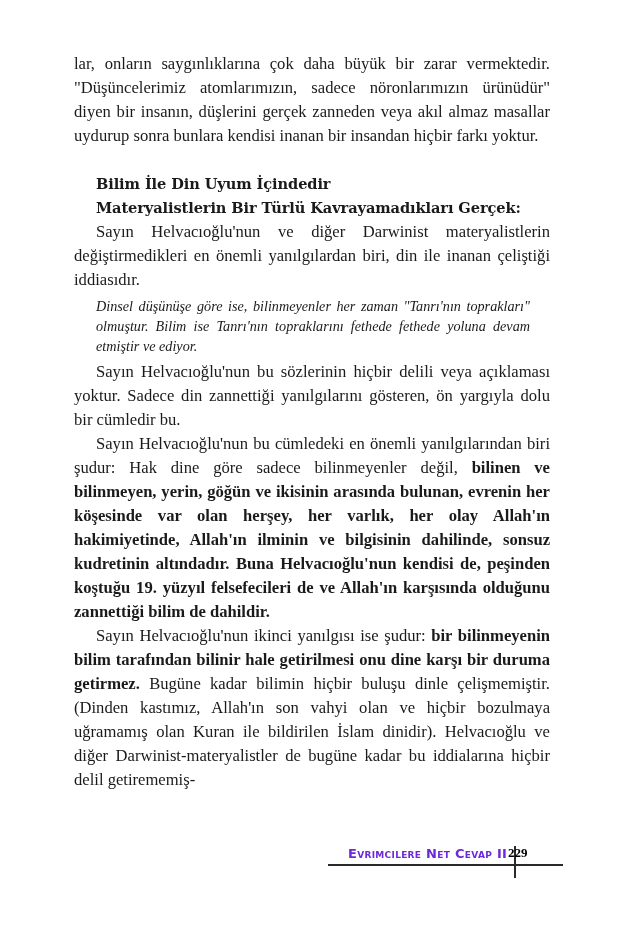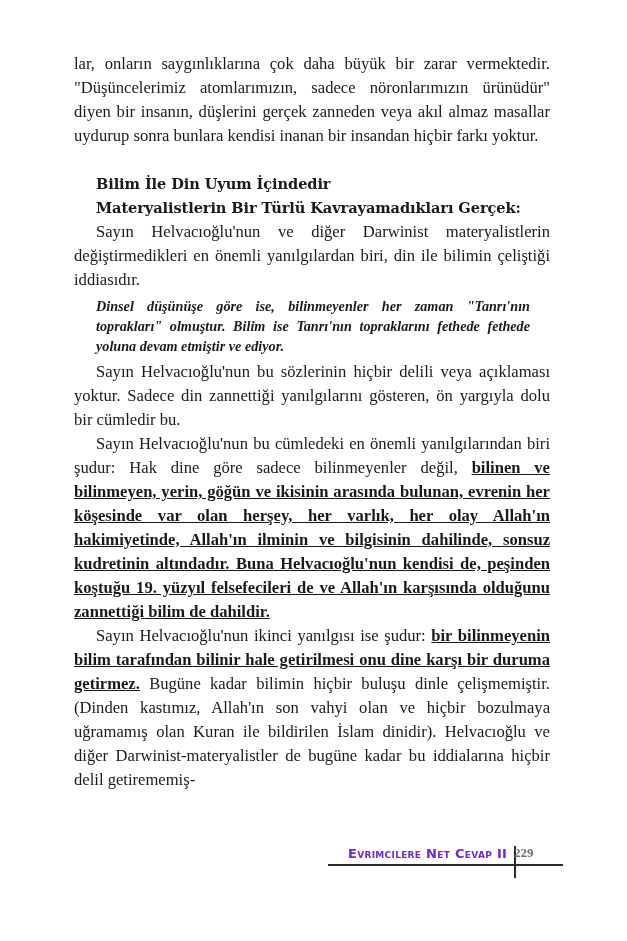--- a/index.html
+++ b/index.html
@@ -24,39 +24,38 @@
     .para {
       margin: 0;
       font-family: "Liberation Serif", "DejaVu Serif", serif;
       font-size: 16.6px;
       line-height: 24px;
       text-align: justify;
       text-align-last: left;
       hyphens: manual;
     }
     .para.indent { text-indent: 22px; }
-    .para b { font-weight: bold; text-decoration: underline; }
+    .para b { font-weight: bold; }
     .heading {
       margin: 12px 0 0 0;
       padding-left: 22px;
       font-family: "DejaVu Serif", serif;
       font-weight: bold;
       font-size: 14.6px;
       line-height: 24px;
       letter-spacing: -0.1px;
     }
     .quote {
       margin: 4px 20px 4px 22px;
       font-family: "Liberation Serif", "DejaVu Serif", serif;
       font-style: italic;
       font-size: 14.2px;
       line-height: 20px;
       text-align: justify;
       text-align-last: left;
-      font-weight: bold;
     }
     .spacer { height: 12px; }
     .footer {
       position: absolute;
       left: 328px;
       top: 842px;
       width: 236px;
       height: 36px;
     }
     .footer-title {
@@ -82,42 +81,42 @@
     .footer-divider {
       position: absolute;
       left: 186px;
       top: 4px;
       width: 2px;
       height: 32px;
       background: #2a2a2a;
     }
     .page-number {
       position: absolute;
-      left: 186px;
+      left: 180px;
       top: 3px;
       font-family: "Liberation Serif", "DejaVu Serif", serif;
       font-weight: bold;
       font-size: 13px;
-      color: #737373;
+      color: #000000;
     }
   </style>
 </head>
 <body>
 
 <div class="page-body">
   <p class="para">lar, onların saygınlıklarına çok daha büyük bir zarar vermektedir. "Düşüncelerimiz atomlarımızın, sadece nöronlarımızın ürünüdür" diyen bir insanın, düşlerini gerçek zanneden veya akıl almaz masallar uydurup sonra bunlara kendisi inanan bir insandan hiçbir farkı yoktur.</p>
 
   <div class="spacer"></div>
 
   <div class="heading">
     <div>Bilim İle Din Uyum İçindedir</div>
     <div>Materyalistlerin Bir Türlü Kavrayamadıkları Gerçek:</div>
   </div>
 
-  <p class="para indent">Sayın Helvacıoğlu'nun ve diğer Darwinist materyalistlerin değiştirmedikleri en önemli yanılgılardan biri, din ile bilimin çeliştiği iddiasıdır.</p>
+  <p class="para indent">Sayın Helvacıoğlu'nun ve diğer Darwinist materyalistlerin değiştirmedikleri en önemli yanılgılardan biri, din ile inanan çeliştiği iddiasıdır.</p>
 
   <p class="quote">Dinsel düşünüşe göre ise, bilinmeyenler her zaman "Tanrı'nın toprakları" olmuştur. Bilim ise Tanrı'nın topraklarını fethede fethede yoluna devam etmiştir ve ediyor.</p>
 
   <p class="para indent">Sayın Helvacıoğlu'nun bu sözlerinin hiçbir delili veya açıklaması yoktur. Sadece din zannettiği yanılgılarını gösteren, ön yargıyla dolu bir cümledir bu.</p>
 
   <p class="para indent"><span>Sayın Helvacıoğlu'nun bu cümledeki en önemli yanılgılarından biri şudur: Hak dine göre sadece bilinmeyenler değil, </span><b>bilinen ve bilinmeyen, yerin, göğün ve ikisinin arasında bulunan, evrenin her köşesinde var olan herşey, her varlık, her olay Allah'ın hakimiyetinde, Allah'ın ilminin ve bilgisinin dahilinde, sonsuz kudretinin altındadır. Buna Helvacıoğlu'nun kendisi de, peşinden koştuğu 19. yüzyıl felsefecileri de ve Allah'ın karşısında olduğunu zannettiği bilim de dahildir.</b></p>
 
   <p class="para indent"><span>Sayın Helvacıoğlu'nun ikinci yanılgısı ise şudur: </span><b>bir bilinmeyenin bilim tarafından bilinir hale getirilmesi onu dine karşı bir duruma getirmez.</b><span> Bugüne kadar bilimin hiçbir buluşu dinle çelişmemiştir. (Dinden kastımız, Allah'ın son vahyi olan ve hiçbir bozulmaya uğramamış olan Kuran ile bildirilen İslam dinidir). Helvacıoğlu ve diğer Darwinist-materyalistler de bugüne kadar bu iddialarına hiçbir delil getirememiş-</span></p>
 </div>
 

